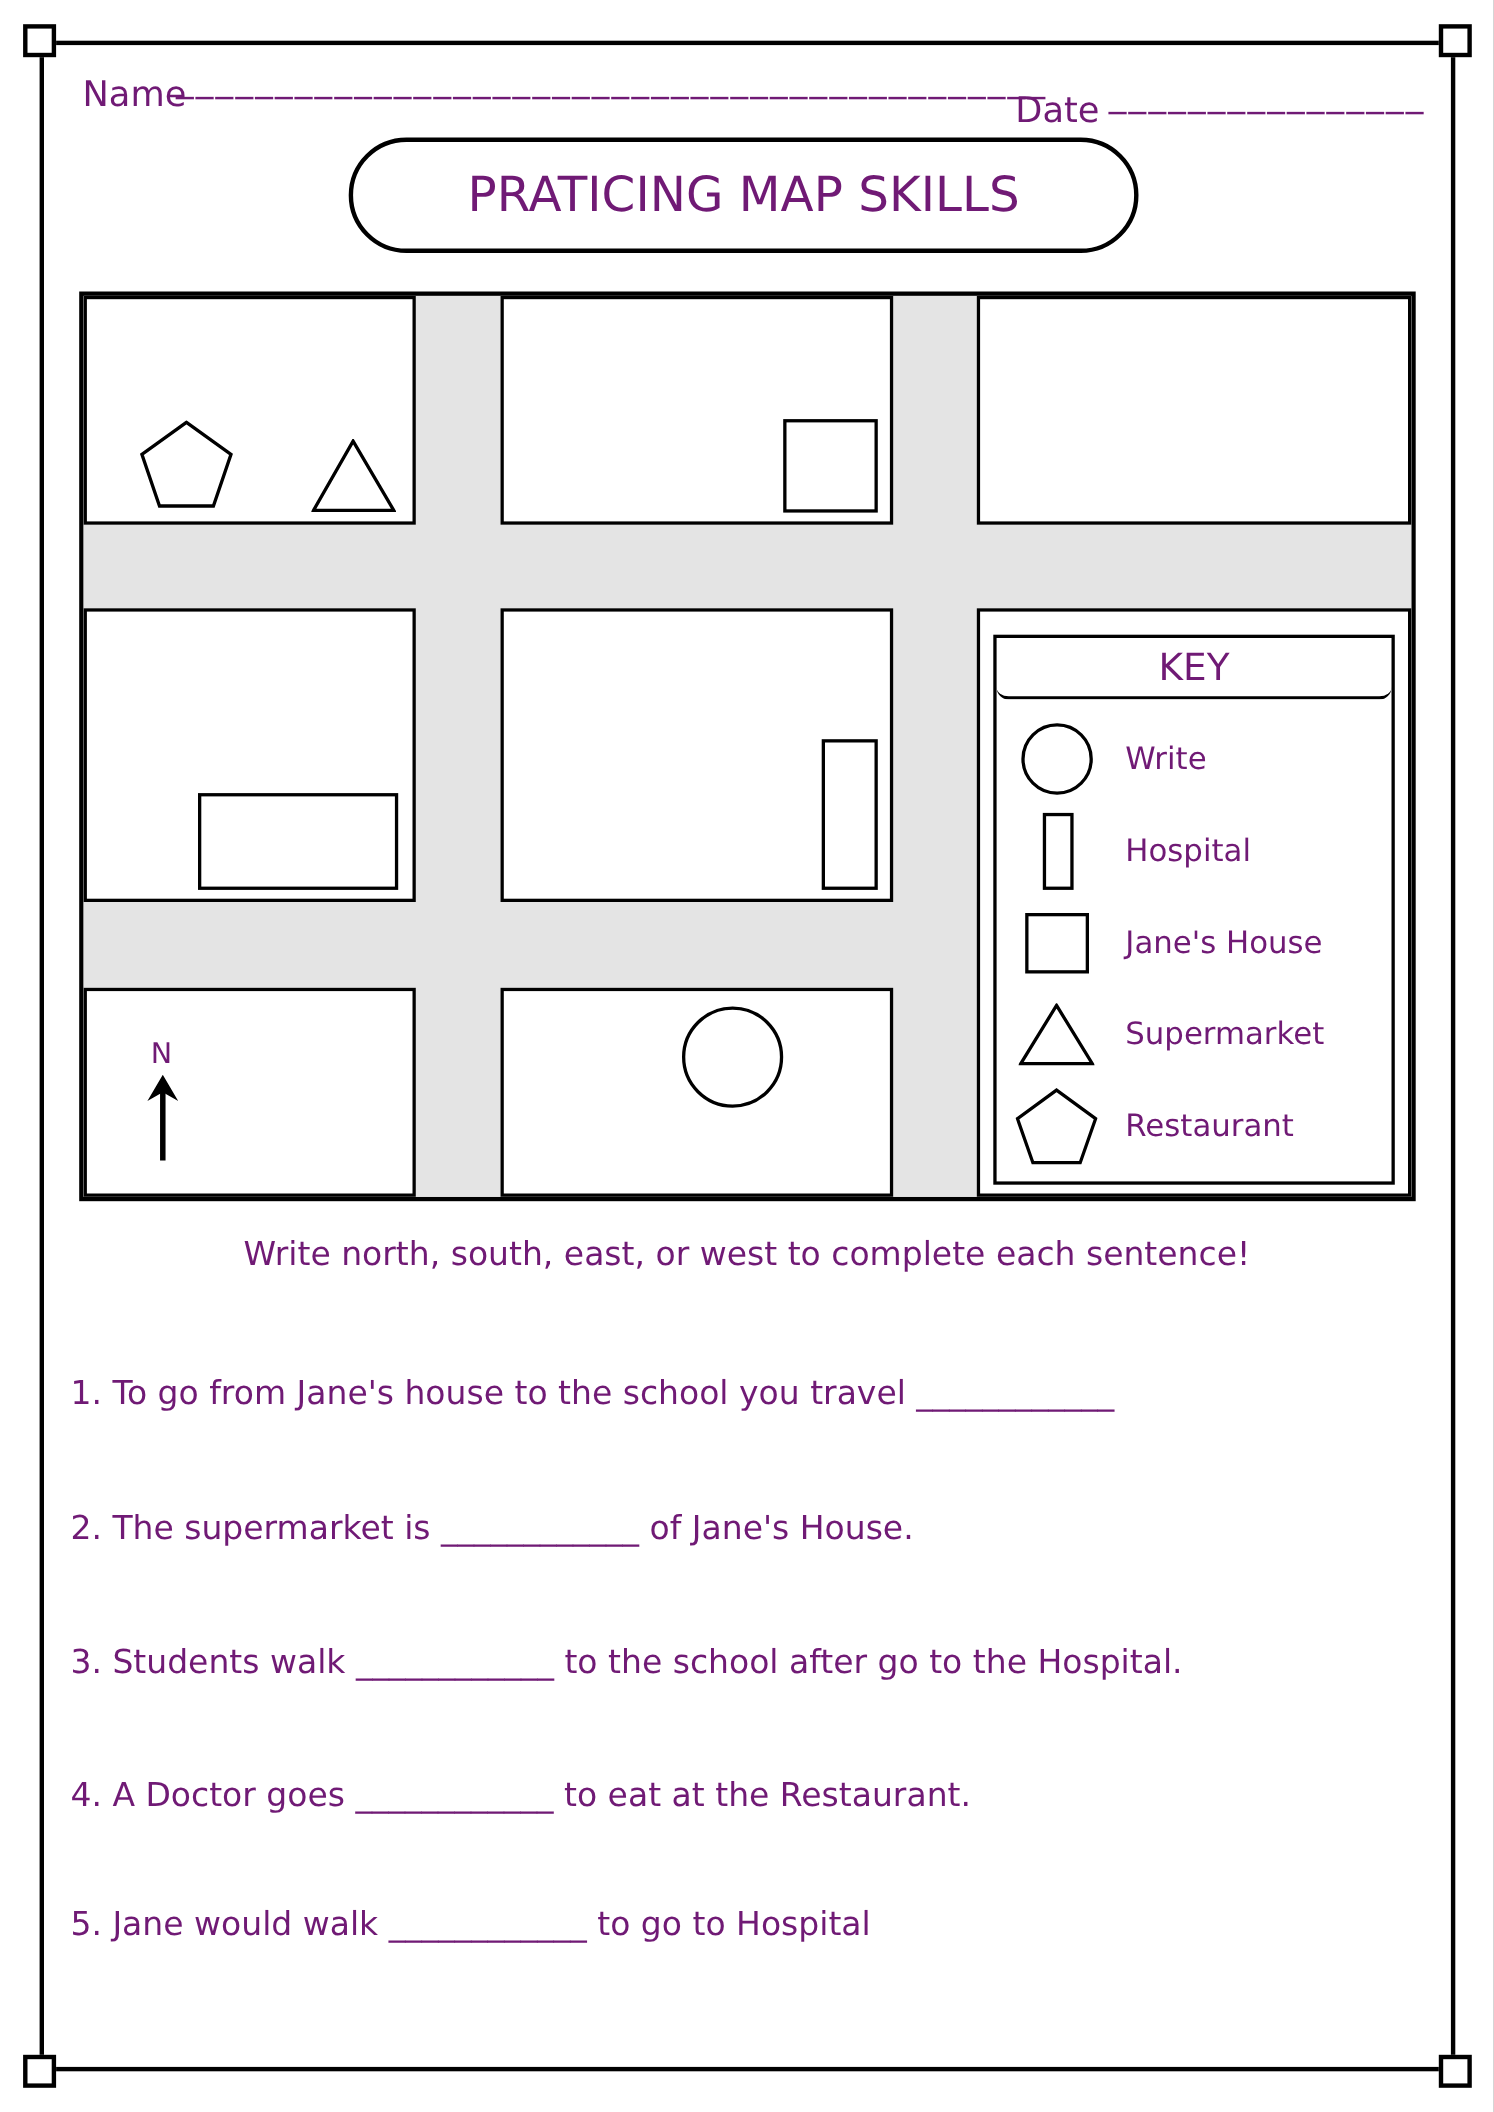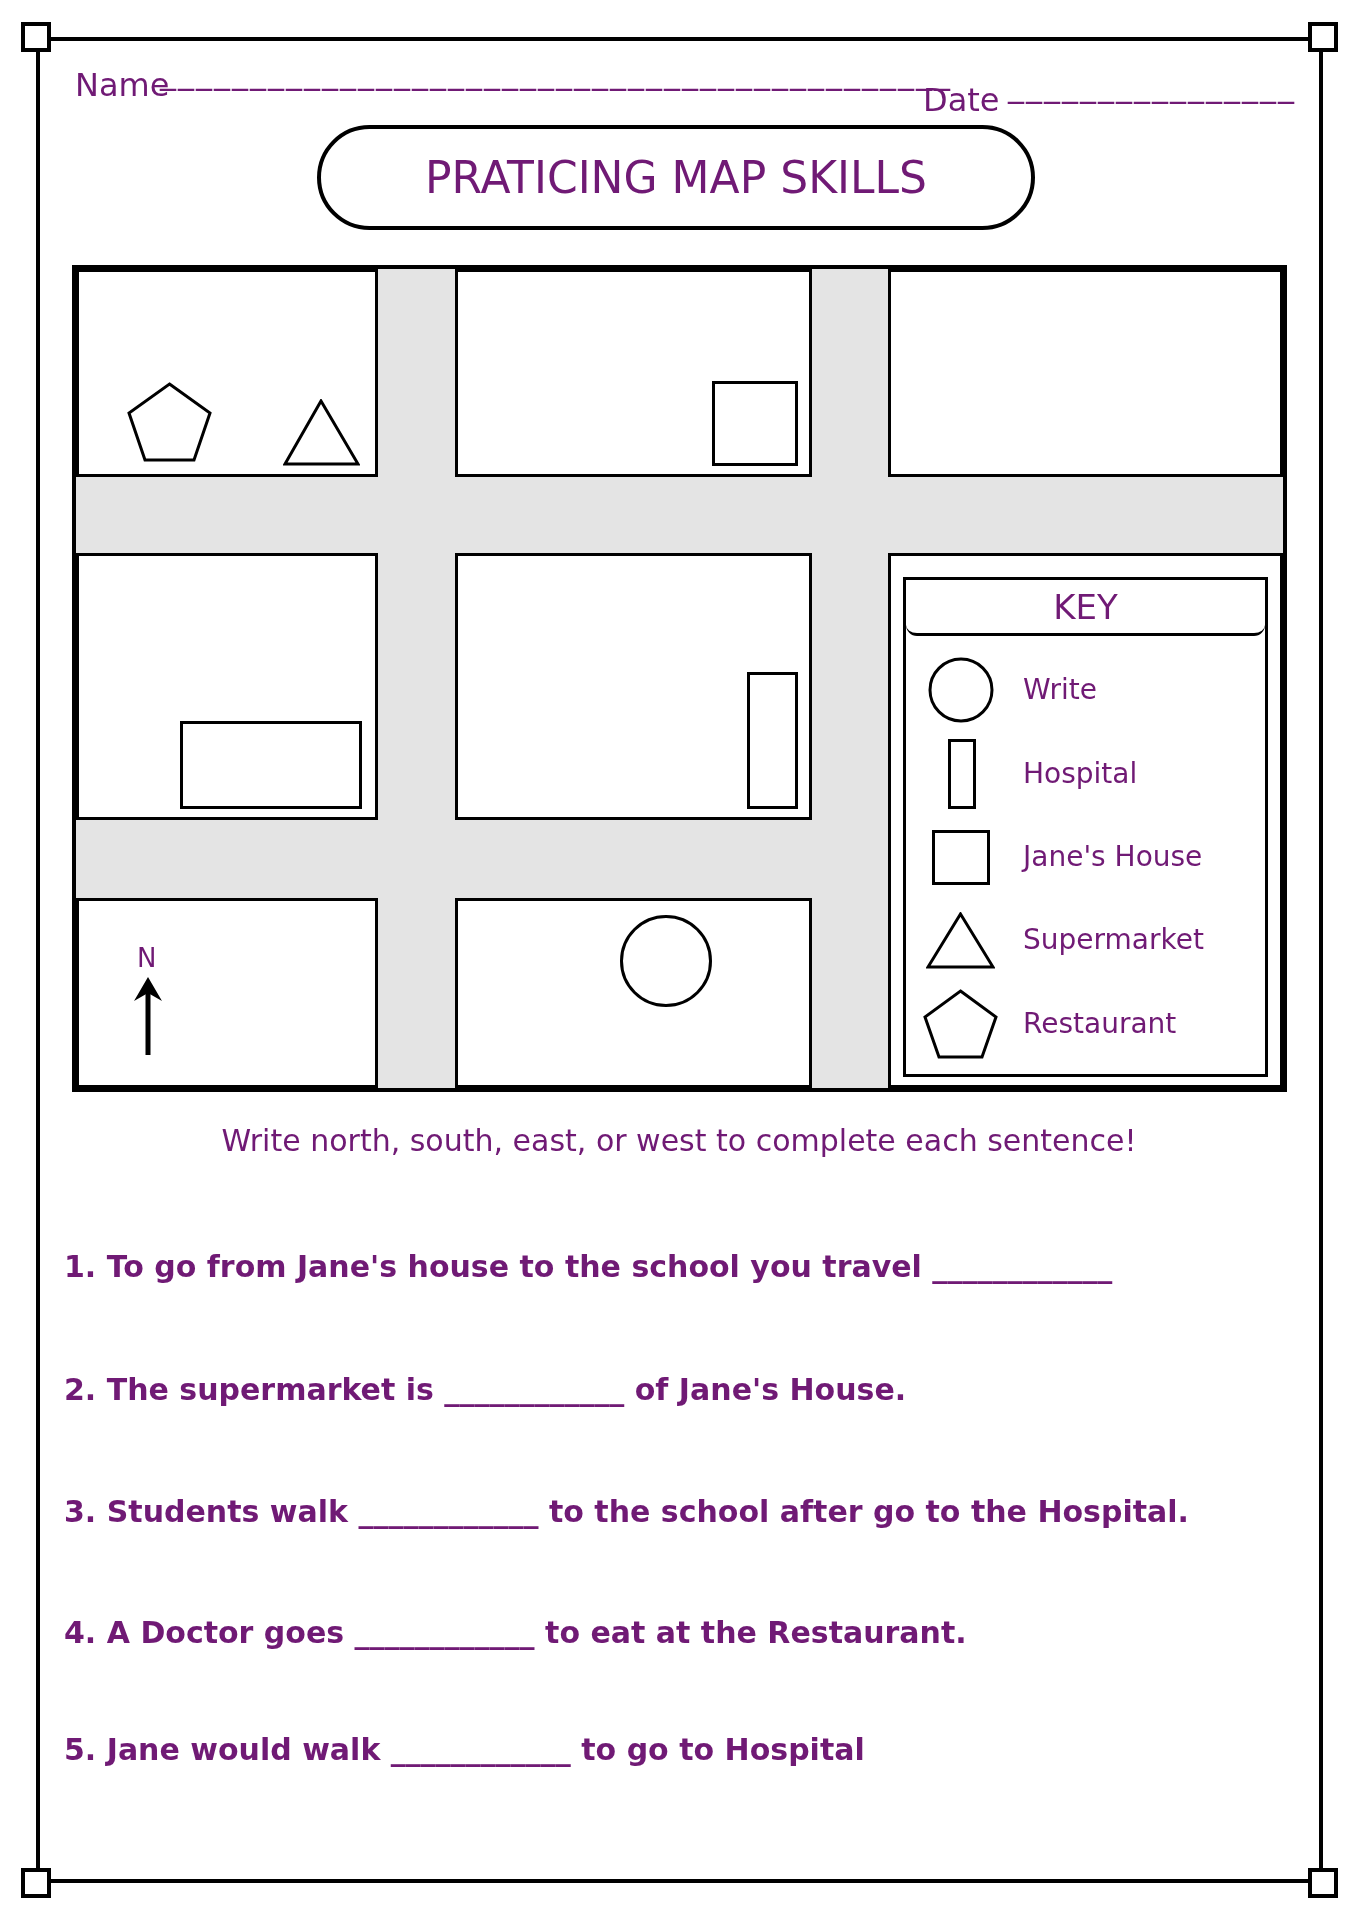--- a/index.html
+++ b/index.html
@@ -24,21 +24,21 @@
   .shape{position:absolute;z-index:3;}
   .north-n{position:absolute;z-index:3;font-size:26px;line-height:26px;}
   
   .keybox{position:absolute;left:827px;top:308px;width:365px;height:500px;border:3px solid #000;
     box-sizing:border-box;background:#fff;z-index:4;}
   .keyhead{position:absolute;left:0;top:0;width:100%;height:56px;border-bottom:3px solid #000;
     box-sizing:border-box;display:flex;align-items:center;justify-content:center;font-size:34px;border-radius:11px;}
   .keylabel{position:absolute;left:117px;width:230px;height:40px;font-size:28px;line-height:40px;white-space:nowrap;}
   
   .instruction{left:0;top:1121px;width:1358px;text-align:center;font-size:30px;line-height:40px;}
-  .question{left:64px;top:0;width:1240px;font-size:30px;line-height:40px;white-space:nowrap;font-weight:bold;}
+  .question{left:64px;top:0;width:1240px;font-size:30px;line-height:40px;white-space:nowrap;}
 </style>
 </head>
 <body>
 
 <div class="page">
 
   <div class="abs frame"></div>
   <div class="abs corner" style="left:21px;top:22px;"></div>
   <div class="abs corner" style="left:1308px;top:22px;"></div>
   <div class="abs corner" style="left:21px;top:1868px;"></div>

